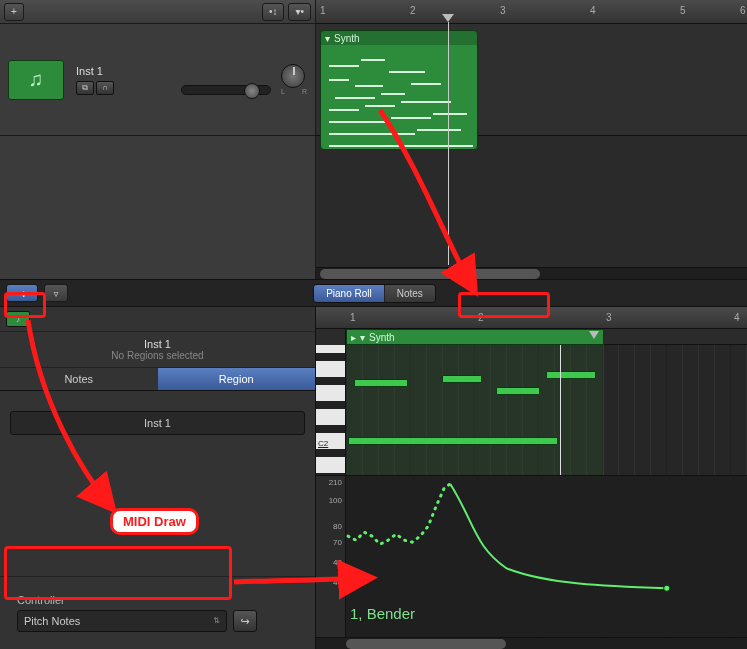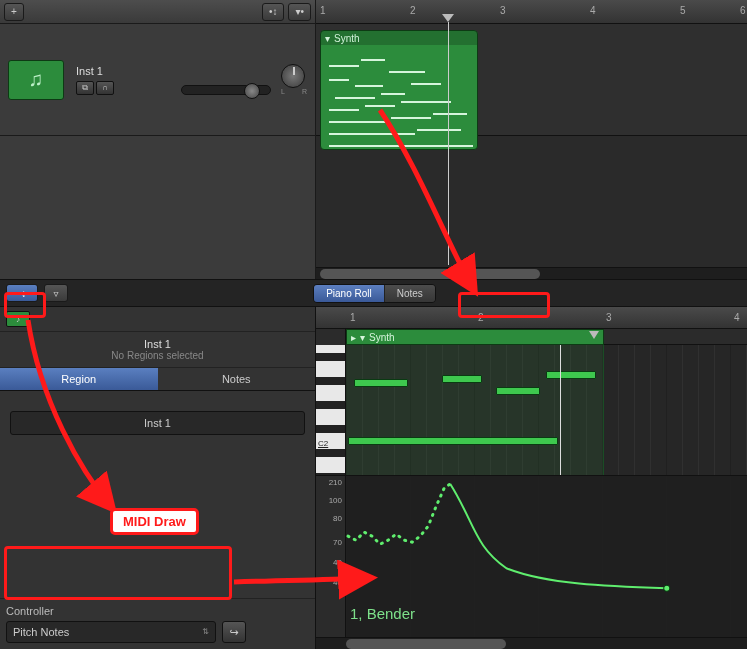--- a/index.html
+++ b/index.html
@@ -276,21 +276,21 @@
     width:100%;
     background:#282828;
     border:1px solid #111;
     border-radius:3px;
     padding:5px;
     color:#ccc;
     text-align:center;
   }
   .inspector-midi-draw {
     margin-top:auto;
-    padding:6px;
+    padding:17px;
     border-top:1px solid #222;
   }
   .midi-draw-row { display:flex; align-items:center; gap:6px; }
   .controller-label { font-size:11px; color:#bbb; margin-bottom:4px; display:block; }
   .controller-select {
     width:210px;
     background:#282828;
     border:1px solid #111;
     border-radius:3px;
     padding:4px 6px;
@@ -430,21 +430,21 @@
     position:absolute;
     border:3px solid #ff1a1a;
     border-radius:4px;
     z-index:50;
     pointer-events:none;
   }
   .annotation-label {
     position:absolute;
     background:#fff;
     border:3px solid #ff1a1a;
-    border-radius:5px;
+    border-radius:10px;
     padding:3px 10px;
     color:#ff1a1a;
     font-weight:bold;
     font-size:13px;
     z-index:55;
     pointer-events:none;
   }
   .arrow {
     position:absolute;
     z-index:52;
@@ -566,22 +566,22 @@
         <div class="mini-btn" style="width:24px;height:16px;background:#2c8c3c">
             <span>♪</span>
           </div>
         <div style="flex:1"></div>
       </div>
       <div class="inspector-header">
         <div class="title">Inst 1</div>
         <div class="subtitle">No Regions selected</div>
       </div>
       <div class="inspector-tabs">
+        <div class="insp-tab">Notes</div>
         <div class="insp-tab active">Region</div>
-        <div class="insp-tab">Notes</div>
       </div>
       <div class="inspector-body">
         <div class="track-name-field">Inst 1</div>
       </div>
 
       <div class="inspector-midi-draw">
         <span class="controller-label">Controller</span>
         <div class="midi-draw-row">
           <div class="controller-select">
             <span>Pitch Notes</span>
@@ -624,21 +624,21 @@
           <div class="pr-note" style="left:150px;top:42px;width:44px"></div>
           <div class="pr-note" style="left:200px;top:26px;width:50px"></div>
           <div class="pr-note" style="left:2px;top:92px;width:210px"></div>
         </div>
       </div>
 
       <div class="pr-auto">
         <div class="auto-scale">
           <span style="top:2px">210</span>
           <span style="top:20px">100</span>
-          <span style="top:38px">80</span>
+          <span style="top:46px">80</span>
           <span style="top:62px">70</span>
           <span style="top:82px">40</span>
           <span style="top:102px">40</span>
         </div>
         <div class="auto-area">
           <svg class="auto-path" viewBox="0 0 400 130" preserveAspectRatio="none">
 
             <path d="M2,60 L10,64 L18,56 L26,60 L34,68 L42,64 L50,58 L58,64 L66,66 L74,60 L82,50 L90,30 L98,12 L104,8" fill="none" stroke="#5fee6e" stroke-width="3" stroke-linecap="round" stroke-dasharray="1 6"></path>
 
             <path d="M104,8 C128,46 128,70 160,92 C200,108 260,110 320,112" fill="none" stroke="#5fee6e" stroke-width="2"></path>

